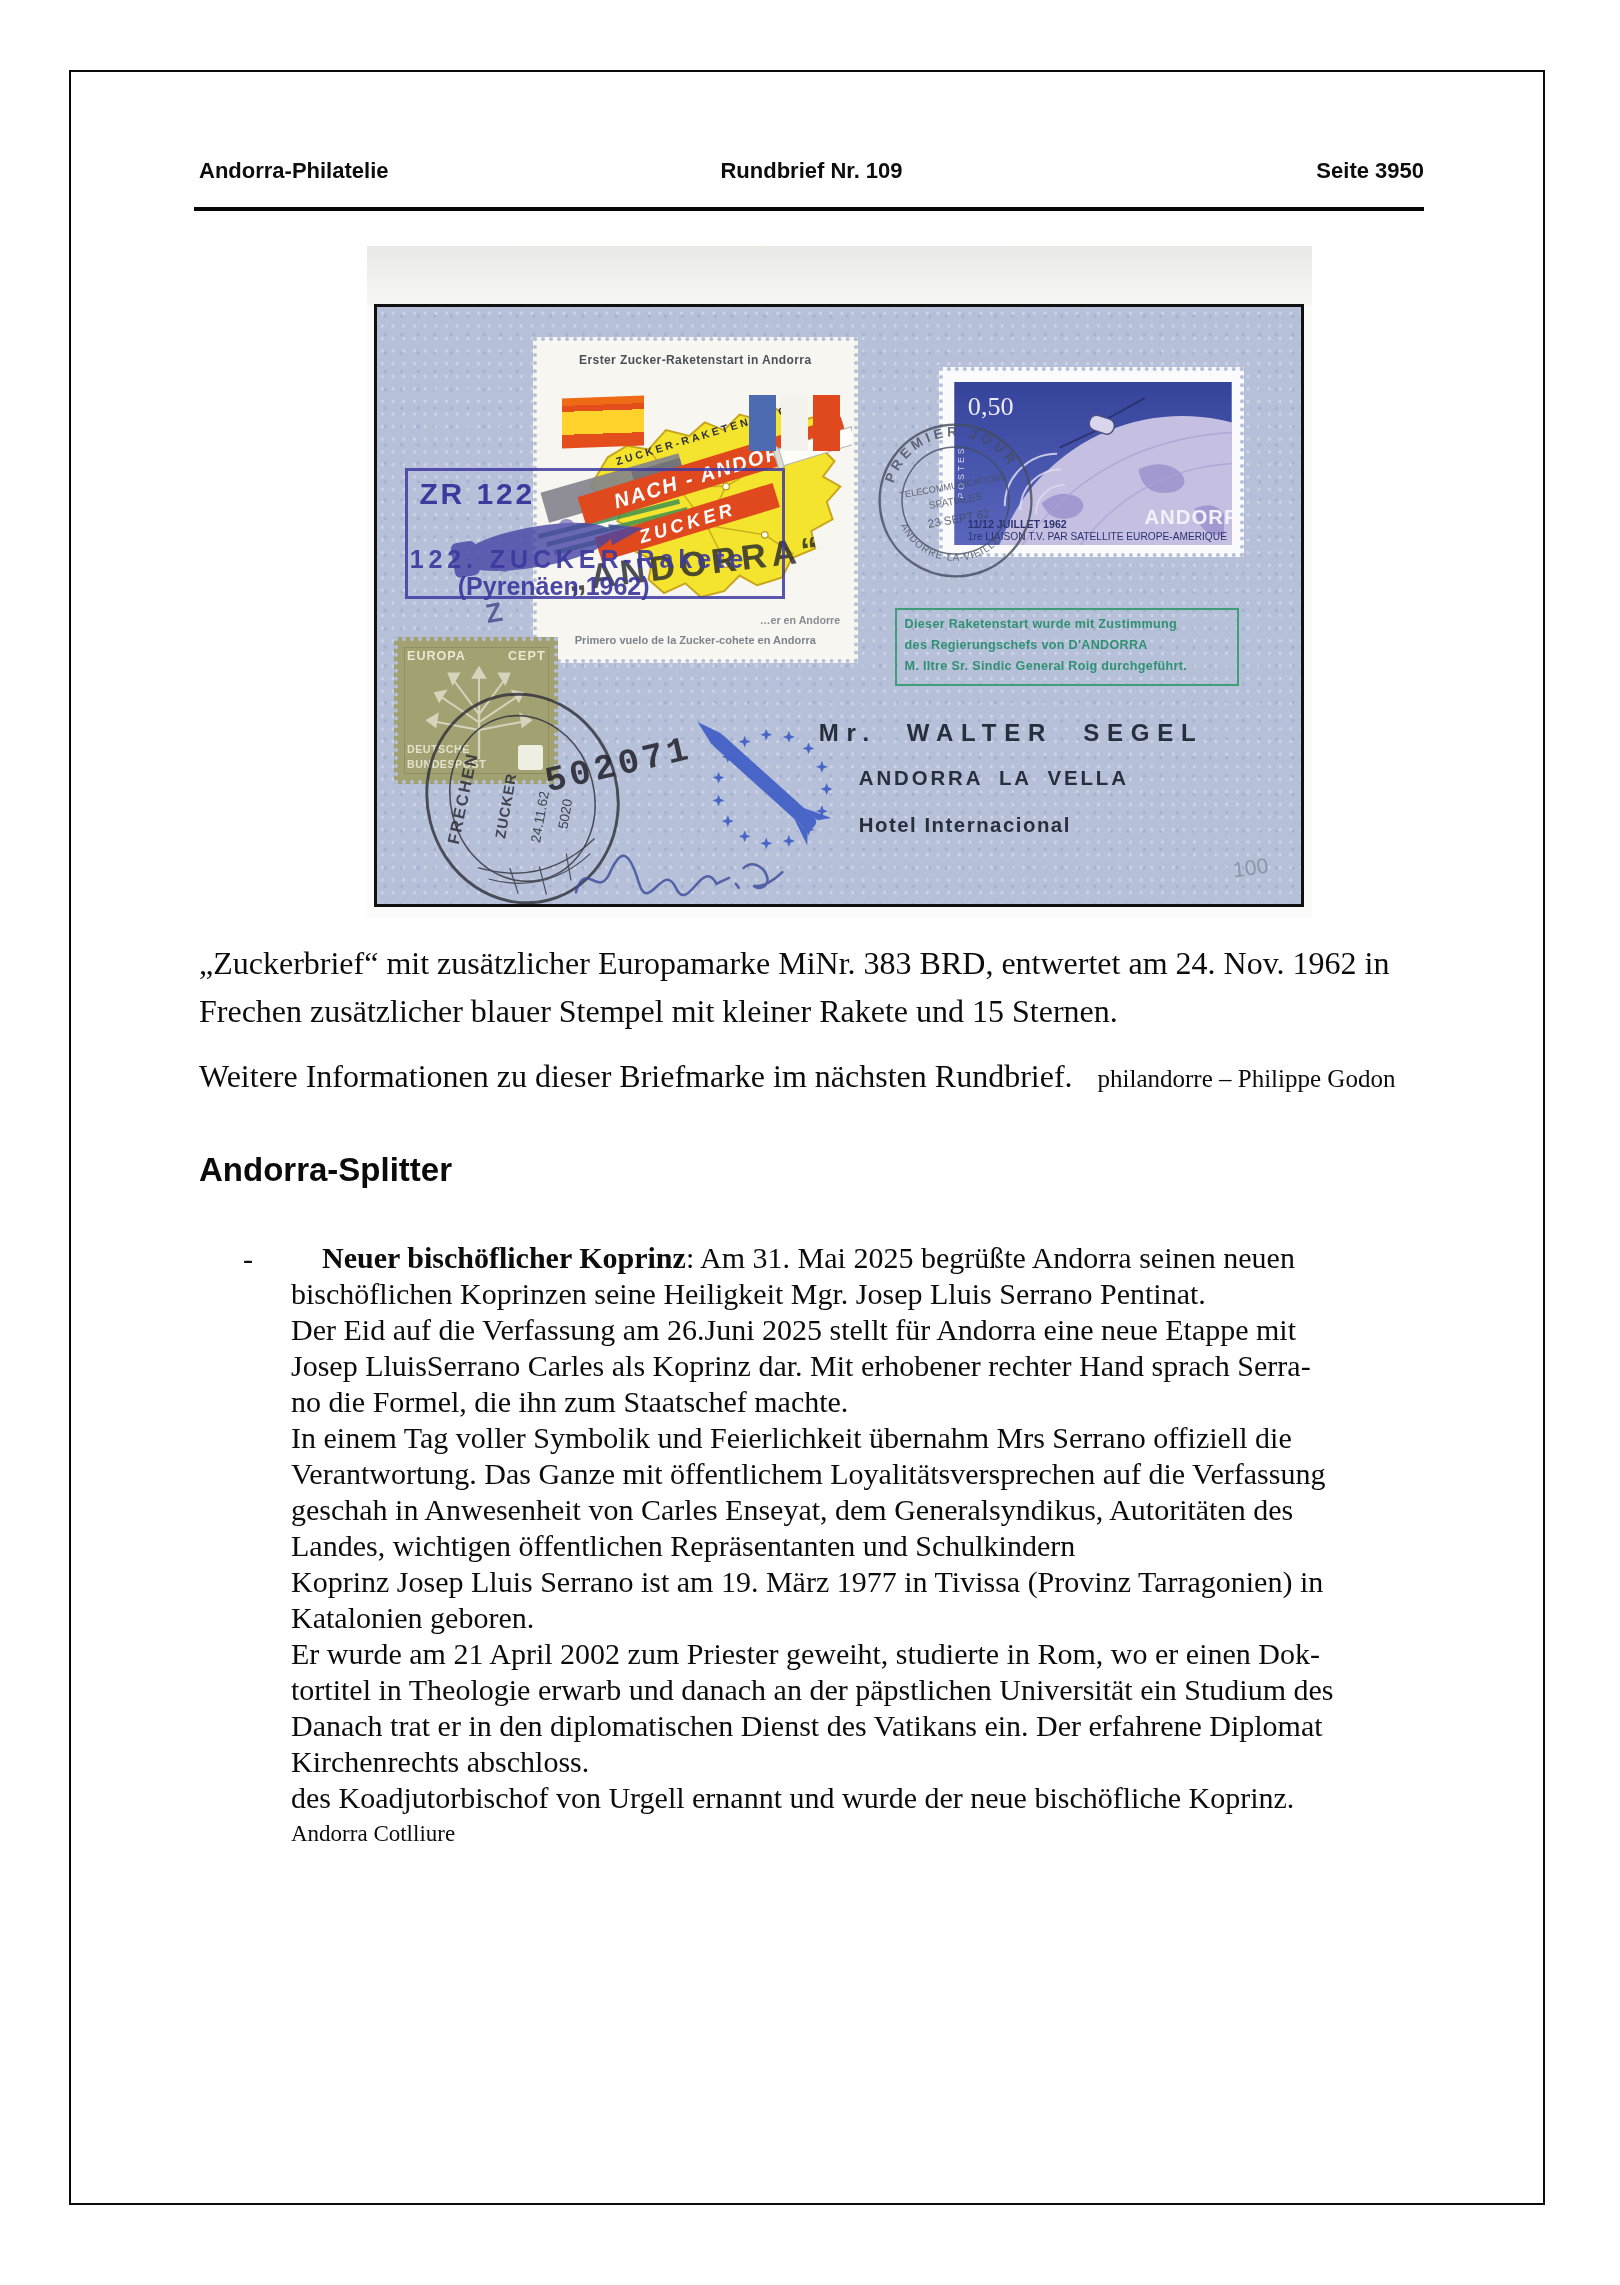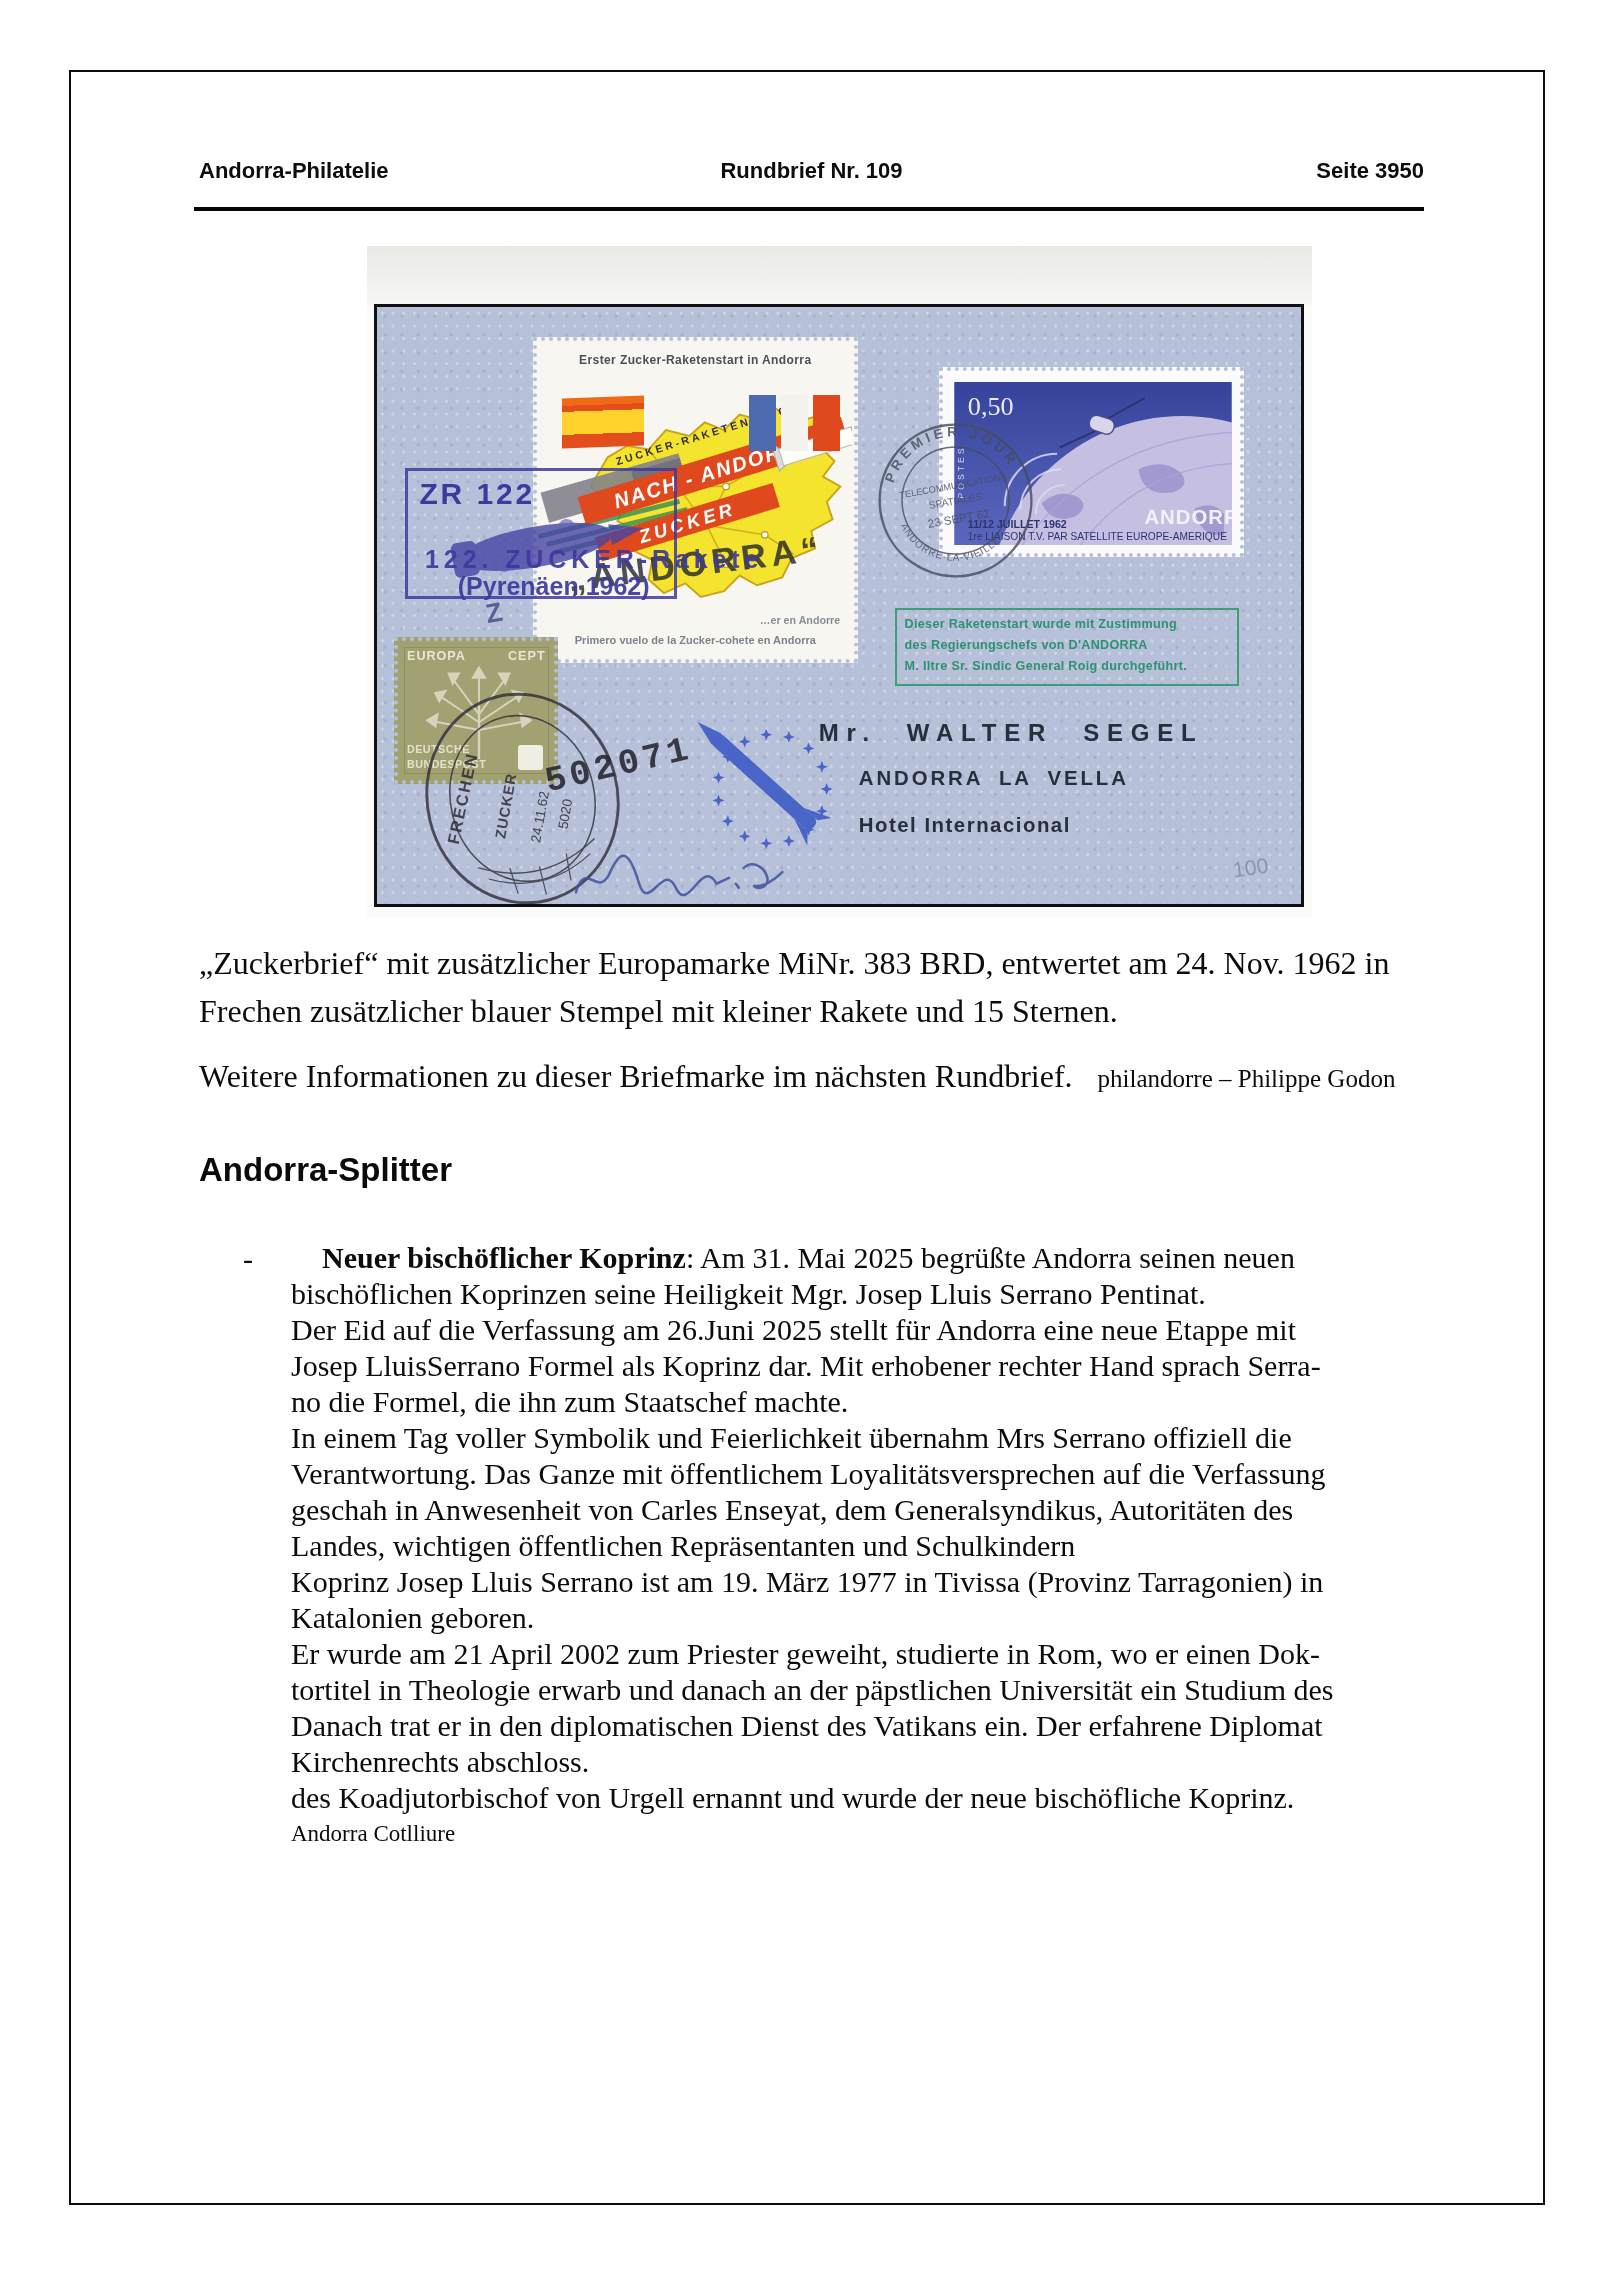--- a/index.html
+++ b/index.html
@@ -27,21 +27,21 @@
        color:#4a4f58;letter-spacing:0.4px;font-weight:bold;}
   .flag-es{position:absolute;left:25px;top:56px;width:82px;height:50px;transform:skewY(-2deg);
        background:linear-gradient(#ee6a14 0 15%, #e44d1c 15% 27%, #ffd32c 27% 73%, #e44d1c 73% 100%);}
   .flag-fr{position:absolute;right:13.6px;top:54px;width:91px;height:56px;display:flex;gap:4.9px;}
   .flag-fr .b1{width:27px;background:#4d6bb0;}
   .flag-fr .b2{width:27px;background:#f4f2ec;}
   .flag-fr .b3{width:27px;background:#e0481d;}
   .vig-cap1{position:absolute;right:13.6px;bottom:33px;font-size:10.7px;color:#878c96;font-weight:bold;}
   .vig-cap2{position:absolute;left:0;right:0;bottom:12.6px;text-align:center;font-size:11px;color:#7d838e;font-weight:bold;}
   
-  .zr{position:absolute;left:28px;top:161px;width:272px;height:131px;border:3.9px solid rgba(62,58,160,.85);box-sizing:border-box;text-align:center;}
+  .zr{position:absolute;left:28px;top:161px;width:380px;height:131px;border:3.9px solid rgba(62,58,160,.85);box-sizing:border-box;}
   .zr-code{position:absolute;left:11.6px;top:5.8px;font-size:30px;font-weight:bold;letter-spacing:2.9px;color:#3d3a9e;}
   .zr-l1{position:absolute;left:1.9px;top:74px;width:369px;font-size:25px;font-weight:bold;letter-spacing:4.9px;color:#3d3a9e;white-space:nowrap;opacity:.92;}
   .zr-l2{position:absolute;left:50px;top:101px;font-size:25px;font-weight:bold;color:#3d3a9e;opacity:.92;}
   
   .sat{position:absolute;left:562px;top:60px;width:305px;height:190px;background:#fbfafc;
        border:4.9px dotted #b6c0d9;box-sizing:border-box;padding:11px;}
   .sat svg{display:block;}
   
   .grn{position:absolute;left:518px;top:301px;width:344px;height:78px;border:2.9px solid #3f9d7a;
        box-sizing:border-box;padding:3.9px 7.8px;color:#2f9171;font-size:12.6px;font-weight:bold;line-height:21.3px;letter-spacing:0.3px;}
@@ -329,21 +329,21 @@
   </div>
 
   <div class="sect">Andorra-Splitter</div>
   <div class="dash">-</div>
 
   <div class="body">
     <div class="first"><b class="lead">Neuer bischöflicher Koprinz</b><span>: Am 31. Mai 2025 begrüßte Andorra seinen neuen</span></div>
     <div>
         <div class="body-line">bischöflichen Koprinzen seine Heiligkeit Mgr. Josep Lluis Serrano Pentinat.</div>
         <div class="body-line">Der Eid auf die Verfassung am 26.Juni 2025 stellt für Andorra eine neue Etappe mit</div>
-        <div class="body-line">Josep LluisSerrano Formel als Koprinz dar. Mit erhobener rechter Hand sprach Serra-</div>
+        <div class="body-line">Josep LluisSerrano Carles als Koprinz dar. Mit erhobener rechter Hand sprach Serra-</div>
         <div class="body-line">no die Formel, die ihn zum Staatschef machte.</div>
         <div class="body-line">In einem Tag voller Symbolik und Feierlichkeit übernahm Mrs Serrano offiziell die</div>
         <div class="body-line">Verantwortung. Das Ganze mit öffentlichem Loyalitätsversprechen auf die Verfassung</div>
         <div class="body-line">geschah in Anwesenheit von Carles Enseyat, dem Generalsyndikus, Autoritäten des</div>
         <div class="body-line">Landes, wichtigen öffentlichen Repräsentanten und Schulkindern</div>
         <div class="body-line">Koprinz Josep Lluis Serrano ist am 19. März 1977 in Tivissa (Provinz Tarragonien) in</div>
         <div class="body-line">Katalonien geboren.</div>
         <div class="body-line">Er wurde am 21 April 2002 zum Priester geweiht, studierte in Rom, wo er einen Dok-</div>
         <div class="body-line">tortitel in Theologie erwarb und danach an der päpstlichen Universität ein Studium des</div>
         <div class="body-line">Danach trat er in den diplomatischen Dienst des Vatikans ein. Der erfahrene Diplomat</div>

